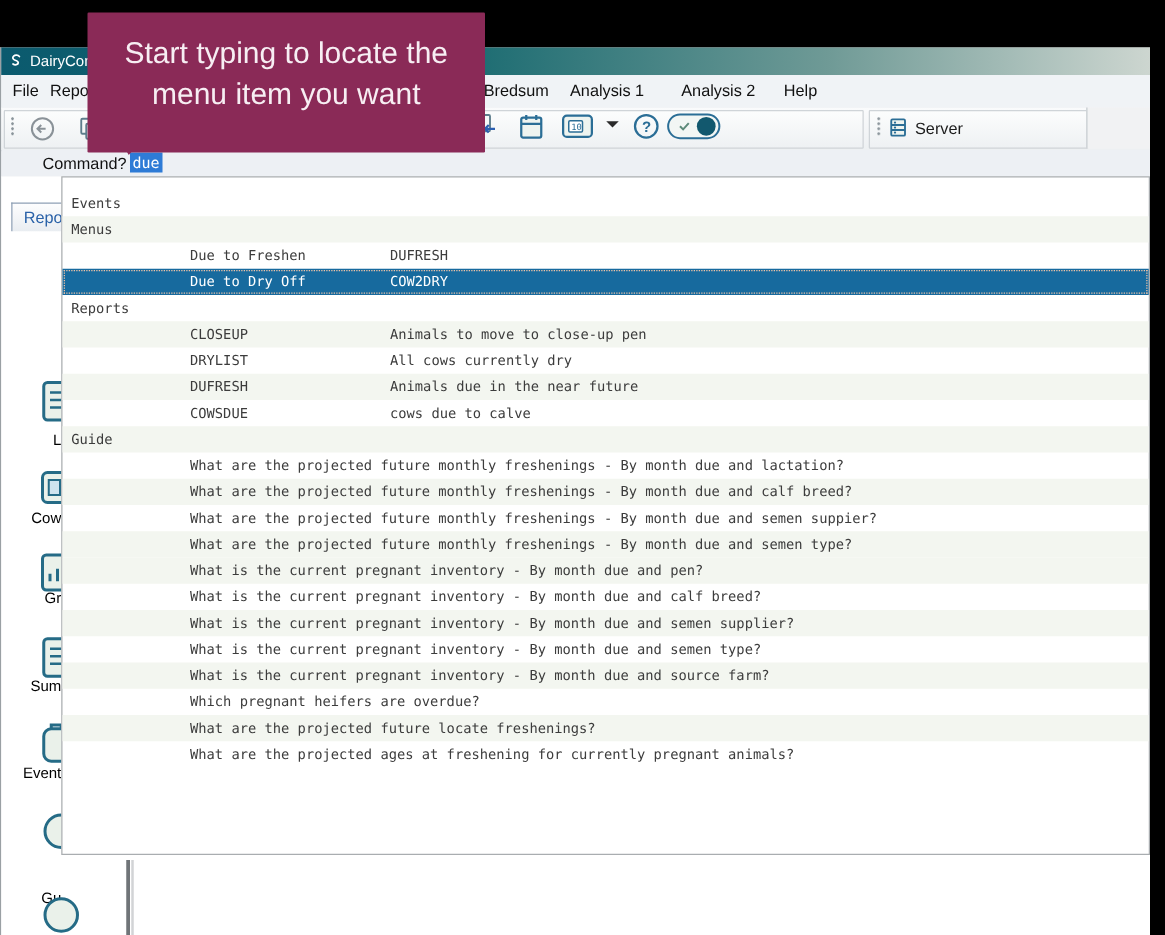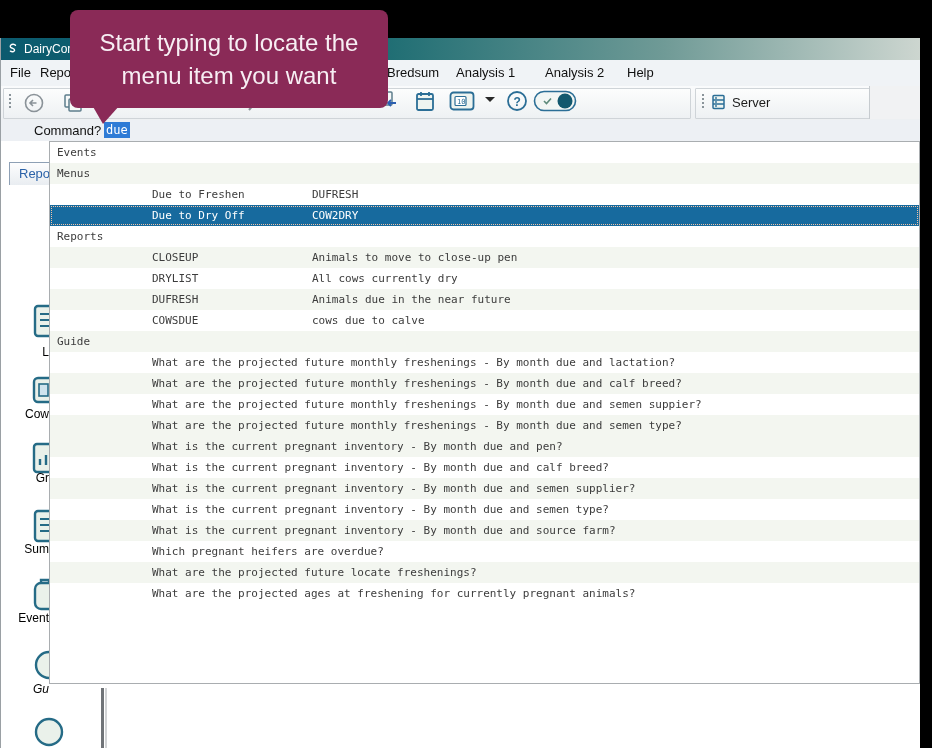--- a/index.html
+++ b/index.html
@@ -39,34 +39,34 @@
   #sidebar{position:absolute;left:0;top:103px;width:102px;height:607px;background:#fff;}
   #side-tab{position:absolute;left:8px;top:21px;width:72px;height:23px;
     background:linear-gradient(#fdfdfe,#e9edf1);border:1px solid #8ea0b5;border-bottom:none;
     color:#2b62a8;font-size:13px;padding:3px 0 0 9px;box-sizing:border-box;}
   .side-item{position:absolute;left:0;width:102px;text-align:left;}
   .side-ic{position:absolute;left:30px;}
   .side-lab{position:absolute;left:0;width:48px;text-align:right;font-size:12px;color:#000;
     white-space:nowrap;overflow:visible;}
   
   #dropdown{position:absolute;left:48px;top:103px;width:871px;height:543px;background:#fff;
-    border:1px solid #a9adb0;box-sizing:border-box;z-index:5;
+    border:1px solid #a9adb0;box-sizing:border-box;padding-top:10px;z-index:5;
     font-family:"DejaVu Sans Mono",monospace;font-size:11px;color:#3c3c3c;}
   .drow{position:relative;height:21px;line-height:21px;white-space:nowrap;}
   .drow.stripe{background:#f3f6f0;}
   .drow.sel{background:var(--rowblue);color:#fff;outline:1px dotted #f3c4a6;outline-offset:-2px;}
   .c0{position:absolute;left:7px;}
   .c1{position:absolute;left:82px;margin-left:20px;}
   .c2{position:absolute;left:262px;}
   
   #foot-div1{position:absolute;left:100px;top:650px;width:3px;height:60px;background:#707478;}
   #foot-div2{position:absolute;left:104px;top:650px;width:2px;height:60px;background:#d2d4d6;}
   
-  #callout{position:absolute;left:70px;top:10px;width:318px;height:98px;background:var(--callout);
-    border-radius:8px;color:#f7eef3;z-index:20;text-align:center;font-size:24px;line-height:33px;
+  #callout{position:absolute;left:70px;top:10px;width:318px;height:112px;background:var(--callout);
+    border-radius:1px;color:#f7eef3;z-index:20;text-align:center;font-size:24px;line-height:33px;
     padding-top:16px;box-sizing:border-box;}
   #callout-tail{position:absolute;left:92px;top:105px;width:0;height:0;z-index:19;
     border-left:11px solid transparent;border-right:17px solid transparent;
     border-top:19px solid var(--callout);}
   svg{display:block;}
 </style>
 </head>
 <body>
 
 <div id="stage">
@@ -225,21 +225,21 @@
               </svg>
             </div>
             <div class="side-lab" style="top: 470px;">Event</div>
           </div>
           <div class="side-item">
             <div class="side-ic" style="top: 507px;">
               <svg width="34" height="34" viewBox="0 0 34 34">
                 <circle cx="18" cy="17" r="13" stroke="#256b86" stroke-width="2.4" fill="#eaf1ea"></circle>
               </svg>
             </div>
-            <div class="side-lab" style="top: 541px; font-style: italic;">Gu</div>
+            <div class="side-lab" style="top: 570px;">Gu</div>
           </div>
           <div class="side-item">
             <div class="side-ic" style="top: 574px;">
               <svg width="34" height="34" viewBox="0 0 34 34">
                 <circle cx="18" cy="17" r="13" stroke="#256b86" stroke-width="2.4" fill="#eaf1ea"></circle>
               </svg>
             </div>
             <div class="side-lab" style="top: 606px;">Cow</div>
           </div>
         </div>

